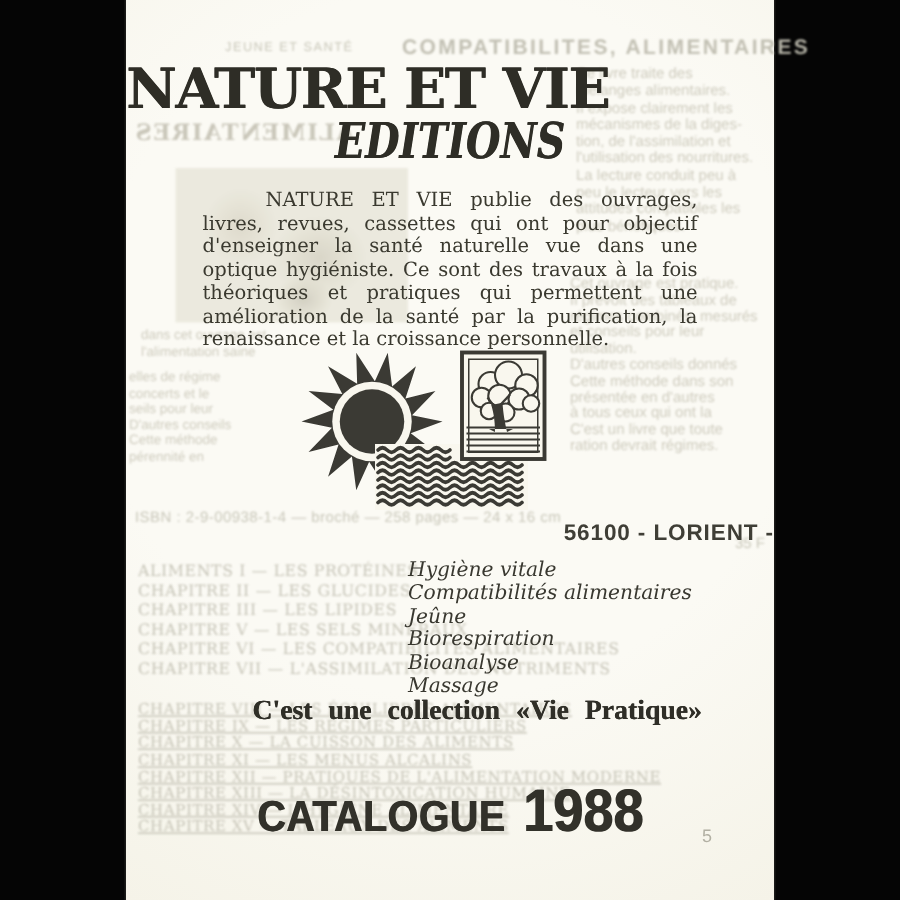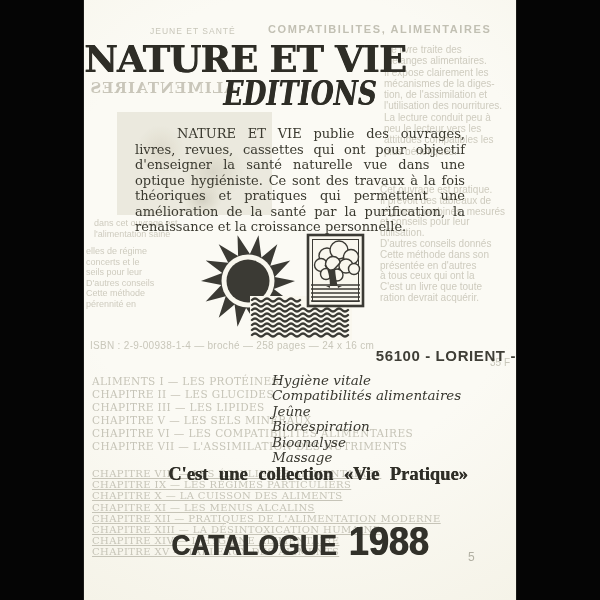--- a/index.html
+++ b/index.html
@@ -7,21 +7,21 @@
          font-family:"DejaVu Serif", serif;}
   .page{position:absolute;left:84px;top:0;width:432px;height:600px;
         background:radial-gradient(circle at 50% 38%, #fbfaf4 55%, #f5f3e8 100%);
         box-shadow:0 0 0 1px #1a1a18;}
   .abs{position:absolute;}
 
   
   .bleed-layer{position:absolute;inset:0;filter:blur(0.55px);opacity:0.95;}
   .bleed{color:#c6c4b7;font-family:"Liberation Sans", sans-serif;white-space:nowrap;}
   .bleed-serif{color:#c9c7ba;font-family:"DejaVu Serif", serif;}
-  .bleed-head{font-weight:bold;font-size:11px;letter-spacing:1.6px;color:#bfbdb0;}
+  .bleed-head{font-weight:bold;font-size:14px;letter-spacing:1.6px;color:#bfbdb0;}
   .bleed-col{font-size:10px;line-height:11.3px;color:#ccc9bc;}
   .bleed-col div{white-space:nowrap;}
   .chapters{font-size:10.5px;letter-spacing:0.4px;color:#c4c2b5;}
   .chapters div{white-space:nowrap;}
   .ghost-box{background:
       radial-gradient(45px 40px at 62% 58%, #d8d5c6 0%, rgba(216,213,198,0) 70%),
       radial-gradient(34px 36px at 28% 38%, #ddd9cb 0%, rgba(221,217,203,0) 72%),
       radial-gradient(26px 20px at 55% 85%, #d2cfc0 0%, rgba(210,207,192,0) 75%),
       #ebe9dd;}
   .mirror{transform:scaleX(-1);}
@@ -78,21 +78,21 @@
         <div>Cet ouvrage est pratique.</div>
         <div>Il prévoit des tableaux de</div>
         <div>régimes combinés, mesurés</div>
         <div>et conseils pour leur</div>
         <div>utilisation.</div>
         <div>D'autres conseils donnés</div>
         <div>Cette méthode dans son</div>
         <div>présentée en d'autres</div>
         <div>à tous ceux qui ont la</div>
         <div>C'est un livre que toute</div>
-        <div>ration devrait acquérir.</div>
+        <div>ration devrait régimes.</div>
       </div>
 
       <div class="abs ghost-box" style="left:33px;top:112px;width:155px;height:103px;"></div>
 
       <div class="abs bleed-serif mirror" style="left:40px;top:79px;width:112px;text-align:center;font-weight:bold;font-size:15px;letter-spacing:1px;color:#c7c4b7;">ALIMENTAIRES</div>
 
       <div class="abs bleed bleed-col" style="left:10px;top:218px;font-size:9px;line-height:10.5px;">
         <div>dans cet ouvrage est</div>
         <div>l'alimentation saine</div>
       </div>

